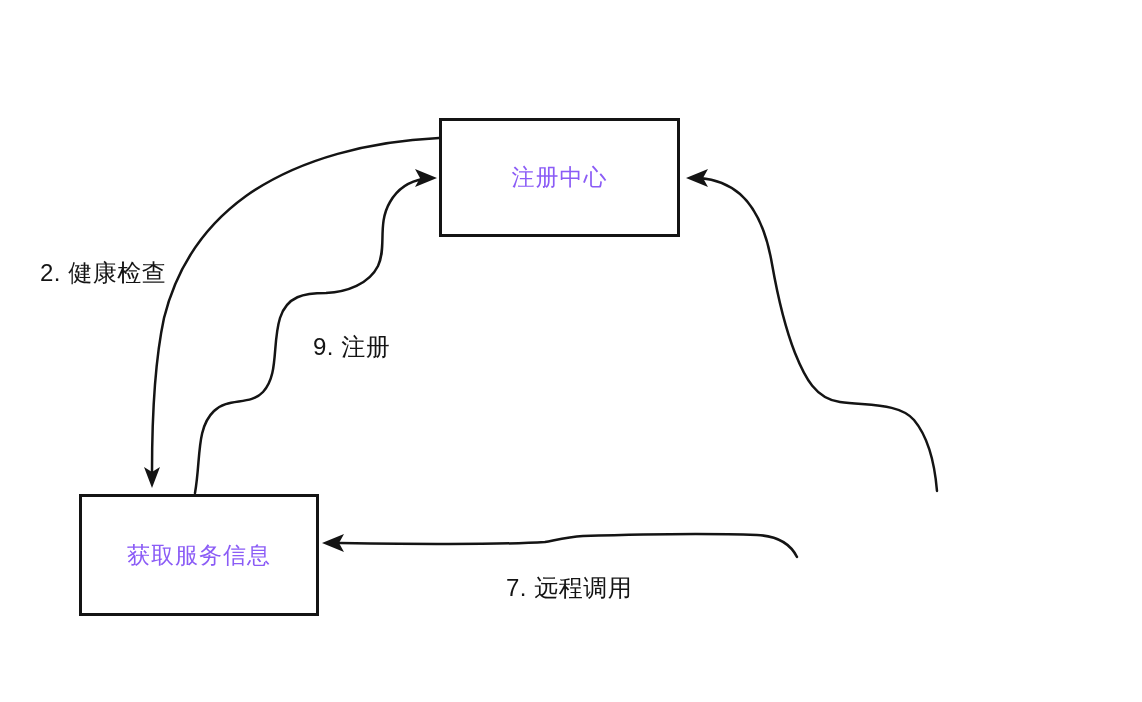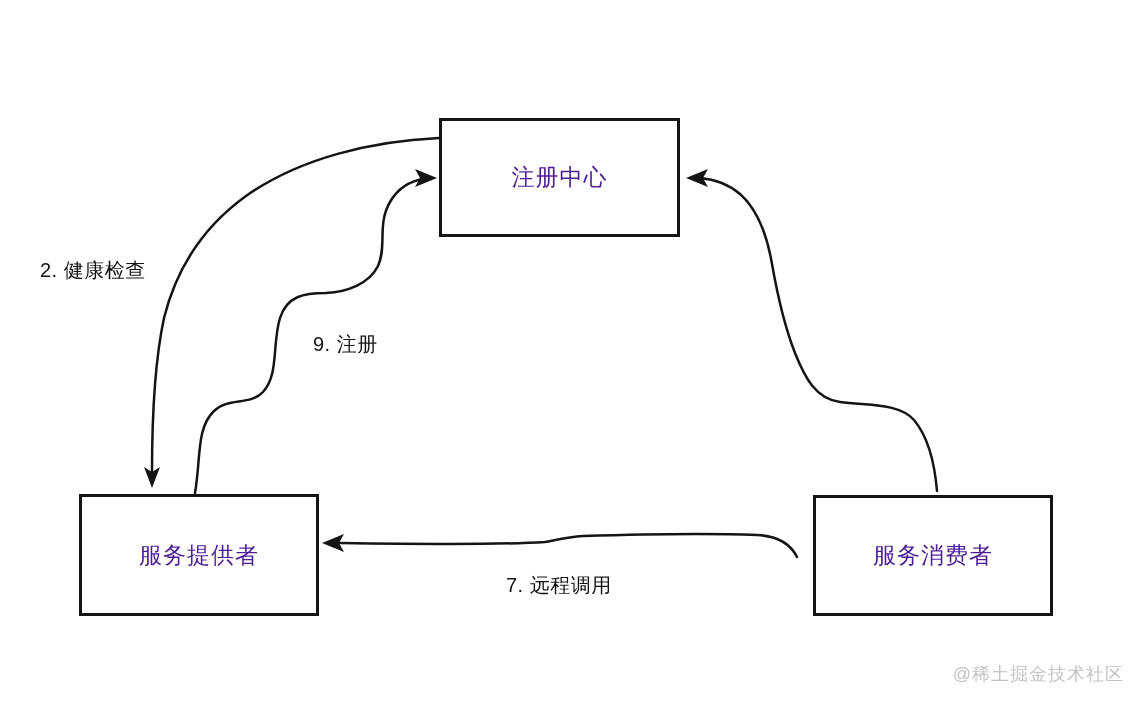--- a/index.html
+++ b/index.html
@@ -23,31 +23,31 @@
     height: 702px;
   }
   .node {
     position: absolute;
     box-sizing: border-box;
     border: 3px solid #141414;
     background: #ffffff;
     display: flex;
     align-items: center;
     justify-content: center;
-    color: #4c1d95;
+    color: #8b5cf6;
     font-size: 23px;
     letter-spacing: 1px;
   }
   .node-registry  { left: 439px; top: 118px; width: 241px; height: 119px; }
   .node-provider  { left: 79px;  top: 494px; width: 240px; height: 122px; }
   .node-consumer  { left: 813px; top: 495px; width: 240px; height: 121px; }
   .edge-label {
     position: absolute;
     color: #141414;
-    font-size: 20px;
+    font-size: 24px;
     letter-spacing: 0.5px;
     white-space: nowrap;
     text-align: center;
   }
   .label-health   { left: 40px;  top: 257px; }
   .label-register { left: 313px; top: 331px; }
   .label-fetch    { left: 818px; top: 339px; }
   .label-remote   { left: 506px; top: 572px; }
   .watermark {
     position: absolute;
@@ -114,25 +114,21 @@
                C 568 537, 556 540, 545 542
                C 498 545, 408 544, 340 543"></path>
       <polygon class="arrowhead" points="322,543 344,534 339,543 344,552"></polygon>
     </g>
   </svg>
 
   <div class="node node-registry">
     <span>注册中心</span>
   </div>
   <div class="node node-provider">
-    <span>服务提供者</span>
-  </div>
-  <div class="node node-consumer">
-    <span>服务消费者</span>
+    <span>获取服务信息</span>
   </div>
 
   <div class="edge-label label-register">9. 注册</div>
   <div class="edge-label label-health">2. 健康检查</div>
   <div class="edge-label label-remote">7. 远程调用</div>
 
-  <div class="watermark">@稀土掘金技术社区</div>
 
 </div>
 
 </body></html>

